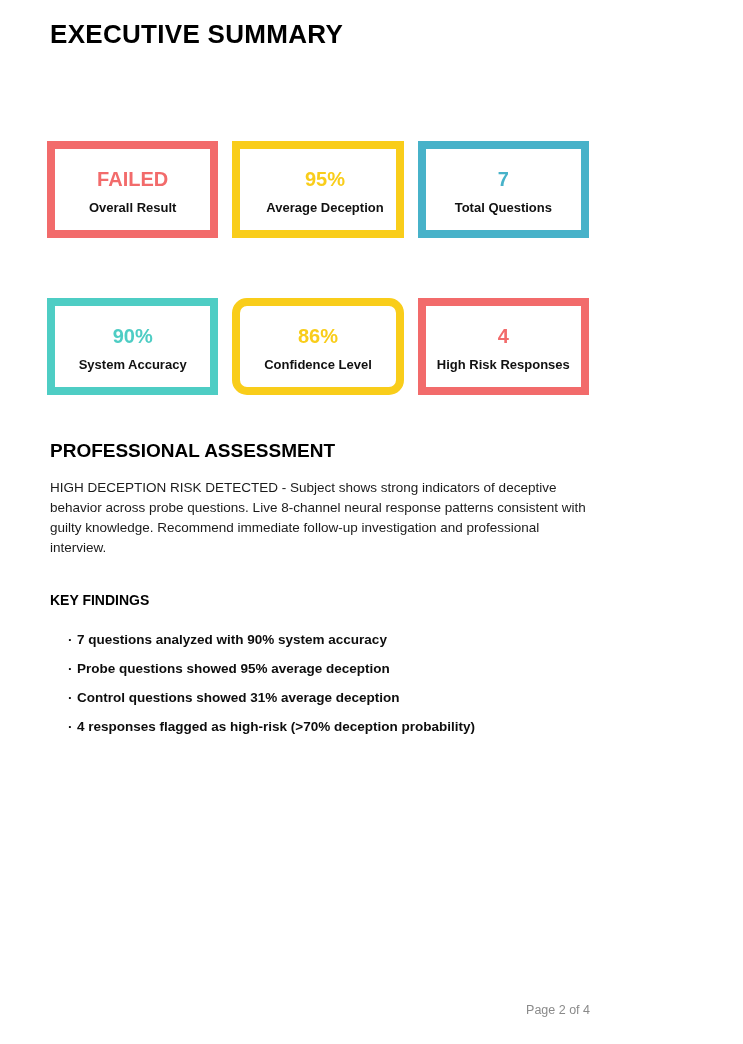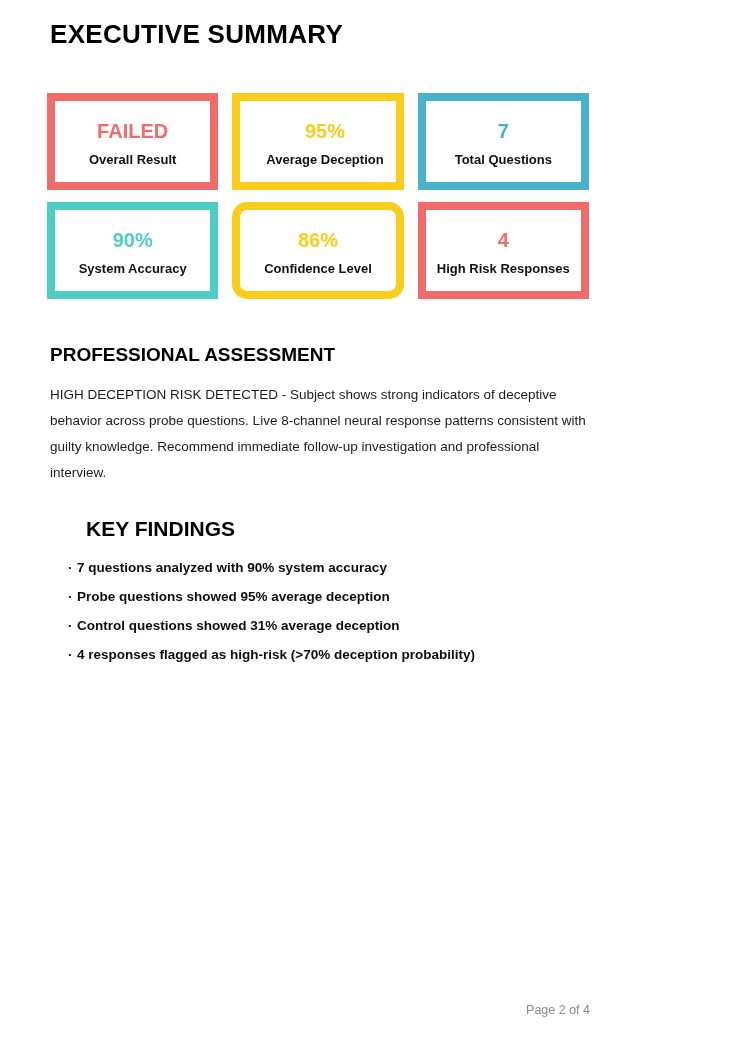--- a/index.html
+++ b/index.html
@@ -35,20 +35,21 @@
     box-sizing: border-box;
     height: 97px;
     border: 8px solid #cccccc; 
     background: #ffffff;
     display: flex;
     flex-direction: column;
     align-items: center;
     justify-content: center;
     text-align: center;
     padding-top: 4px;
+    margin-top: 48px;
   }
   .stat-value {
     font-size: 20px;
     font-weight: bold;
     line-height: 22px;
     margin-bottom: 10px;
   }
   .stat-label {
     font-size: 13px;
     font-weight: bold;
@@ -57,25 +58,25 @@
   }
   .section-heading {
     margin: 0;
     padding: 0 50px;
     font-size: 19px;
     line-height: 23px;
     font-weight: bold;
     color: #000000;
   }
   .heading-assessment { margin-top: 44px; }
-  .heading-findings  { margin-top: 31px; font-size: 21px; margin-left: 36px; }
+  .heading-findings  { margin-top: 31px; font-size: 14px; }
   .assessment-paragraph {
     margin: 16px 50px 0 50px;
     font-size: 13.5px;
-    line-height: 26px;
+    line-height: 20px;
     color: #1b1b1b;
     font-weight: normal;
   }
   .findings-list {
     margin: 21px 50px 0 50px;
     padding: 0;
     list-style: none;
   }
   .finding-item {
     font-size: 13.5px;

